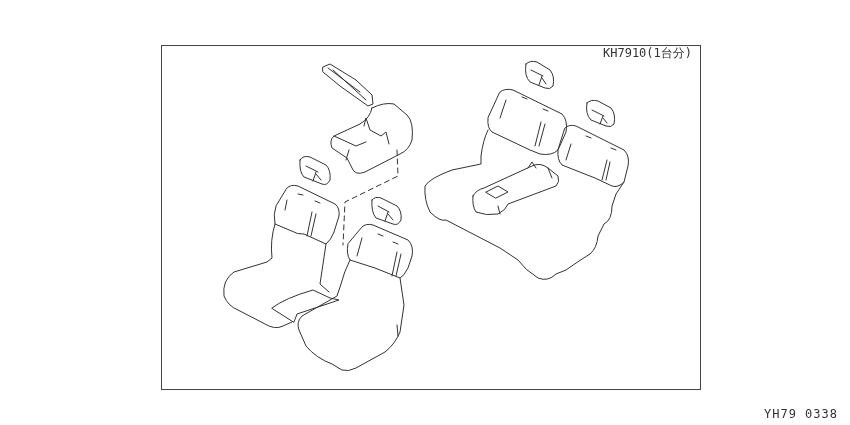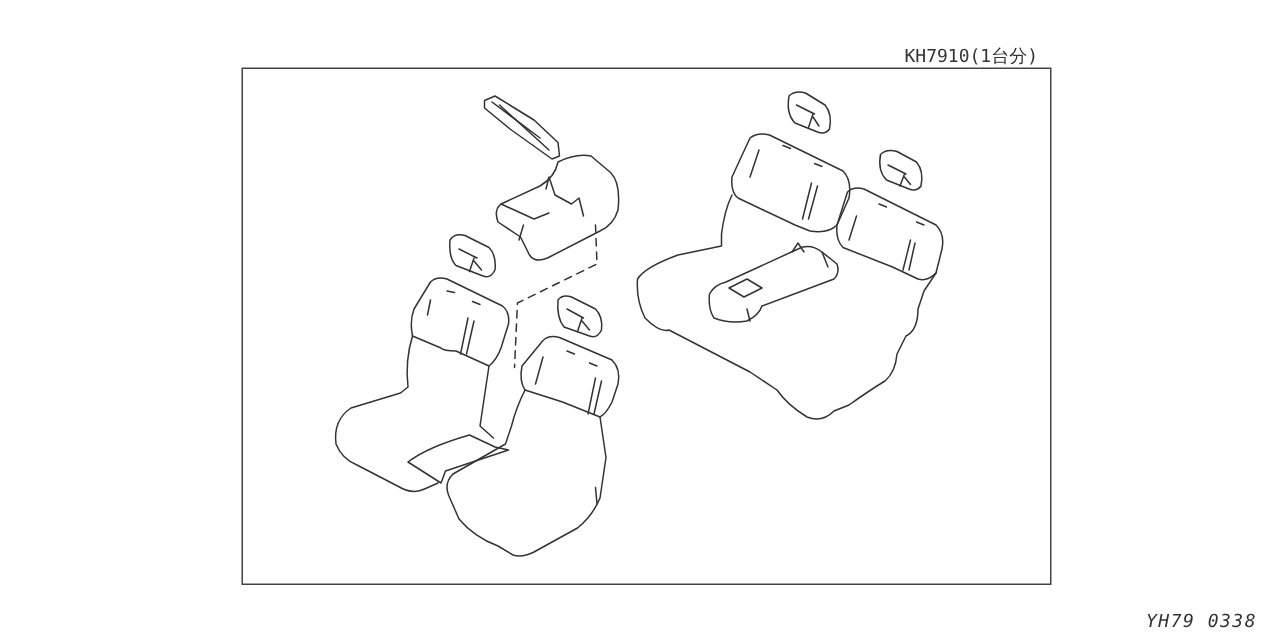--- a/index.html
+++ b/index.html
@@ -1,19 +1,19 @@
 <!DOCTYPE html>
 <html><head>
 <meta charset="utf-8">
 <style>
   html, body { margin:0; padding:0; background:#ffffff; }
   body { width:850px; height:425px; position:relative; overflow:hidden; font-family:"DejaVu Sans Mono", monospace; }
-  .ref-code { position:absolute; left:603px; top:29px; font-size:12px; color:#333; letter-spacing:0px; }
+  .ref-code { position:absolute; left:603px; top:45px; font-size:12px; color:#333; letter-spacing:0px; }
   .frame { position:absolute; left:161px; top:45px; width:540px; height:345px; border:1px solid #444; box-sizing:border-box; }
-  .drawing-id { position:absolute; left:764px; top:407px; font-size:12px; color:#333; letter-spacing:1px;font-style:italic; }
+  .drawing-id { position:absolute; left:764px; top:407px; font-size:12px; color:#333; letter-spacing:1px; }
   svg.art { position:absolute; left:0; top:0; width:850px; height:425px; }
   svg.art path, svg.art line, svg.art rect, svg.art ellipse { fill:none; stroke:#333; stroke-width:1; stroke-linejoin:round; stroke-linecap:round; }
   .dash { stroke-dasharray:5 4; }
 </style>
 </head>
 <body>
 
 <div class="ref-code">KH7910(1台分)</div>
 <div class="frame"></div>
 <div class="drawing-id">YH79 0338</div>

